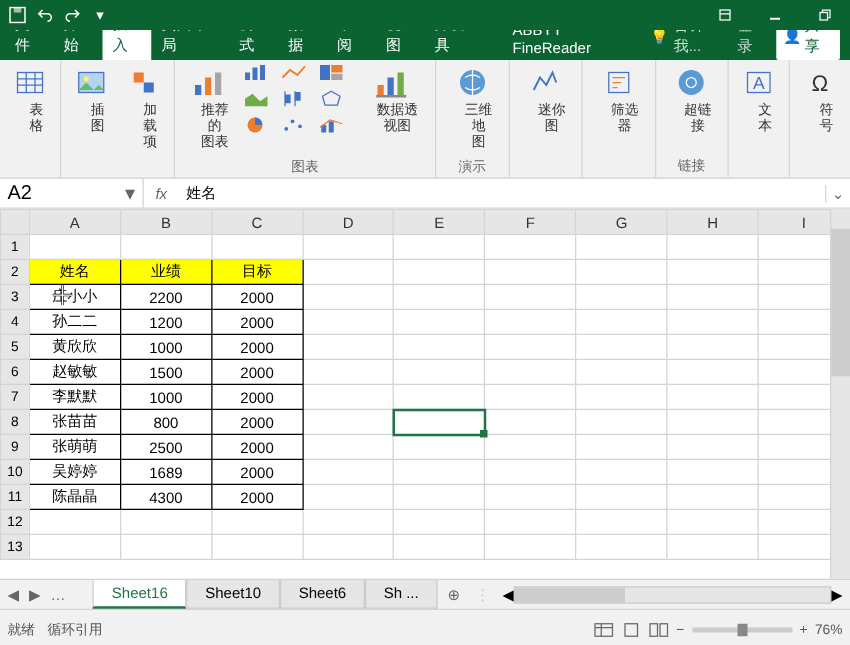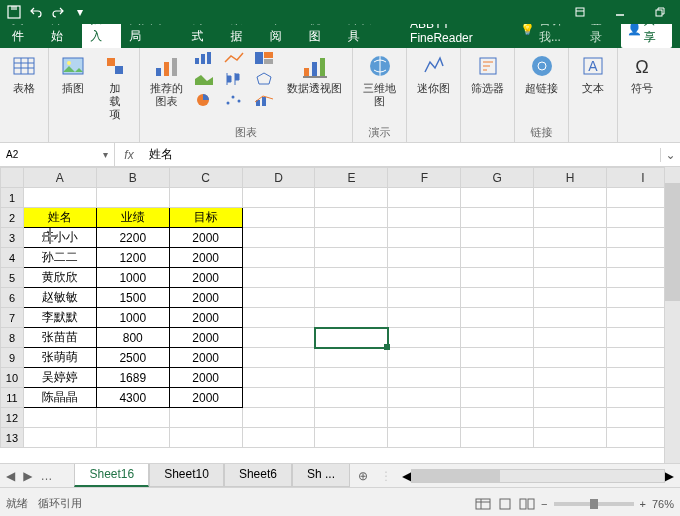--- a/index.html
+++ b/index.html
@@ -15,25 +15,25 @@
 .tab.active { background: #fff; color: #0c6332; }
 .tabs-right { margin-left: auto; display: flex; align-items: center; gap: 8px; padding-right: 8px; color: #c8e0cf; }
 .tellme { display: flex; align-items: center; gap: 4px; font-size: 12px; }
 .share { background: #fff; color: #0c6332; padding: 2px 6px; border-radius: 2px; display: flex; align-items: center; gap: 2px; }
 .ribbon { background: #f1f1f1; border-bottom: 1px solid #d4d4d4; height: 95px; display: flex; }
 .rgroup { border-right: 1px solid #d4d4d4; display: flex; flex-direction: column; padding: 2px 6px 0; }
 .rgroup-body { flex: 1; display: flex; align-items: flex-start; gap: 6px; }
 .rgroup-label { font-size: 11px; color: #666; text-align: center; padding: 2px 0; }
 .rbtn { display: flex; flex-direction: column; align-items: center; gap: 2px; padding: 2px 4px; cursor: pointer; }
 .rbtn-icon { width: 28px; height: 28px; display: flex; align-items: center; justify-content: center; position: relative; }
-.rbtn-label { font-size: 11px; color: #333; text-align: center; line-height: 1.2; }
+.rbtn-label { font-size: 11px; color: #333; text-align: center; line-height: 1.2; margin-left: 10px; }
 .chart-icons { display: grid; grid-template-columns: repeat(3, 24px); gap: 3px 6px; }
 .chart-ic { width: 24px; height: 18px; }
 .fbar { height: 24px; display: flex; align-items: center; border-bottom: 1px solid #d4d4d4; }
-.namebox { width: 115px; border-right: 1px solid #d4d4d4; height: 100%; display: flex; align-items: center; padding: 0 6px; font-size: 10px; }
+.namebox { width: 115px; border-right: 1px solid #d4d4d4; height: 100%; display: flex; align-items: center; padding: 0 6px; font-size: 16px; }
 .namebox-arrow { margin-left: auto; color: #666; }
 .fxbtn { width: 28px; display: flex; justify-content: center; color: #666; font-style: italic; }
 .formula { flex: 1; padding: 0 6px; font-size: 12px; }
 .fbar-expand { width: 20px; text-align: center; color: #666; border-left: 1px solid #d4d4d4; }
 .grid-area { position: relative; height: 296px; overflow: hidden; }
 .gtable { border-collapse: collapse; table-layout: fixed; width: 680px; }
 .gtable td, .gtable th { border: 1px solid #d4d4d4; height: 20px; font-size: 12px; text-align: center; padding: 0; background: #fff; }
 .gtable th { background: #e6e6e6; font-weight: normal; color: #333; }
 .gtable th.rowh { width: 22px; }
 .gtable th.colh { width: 70px; }

